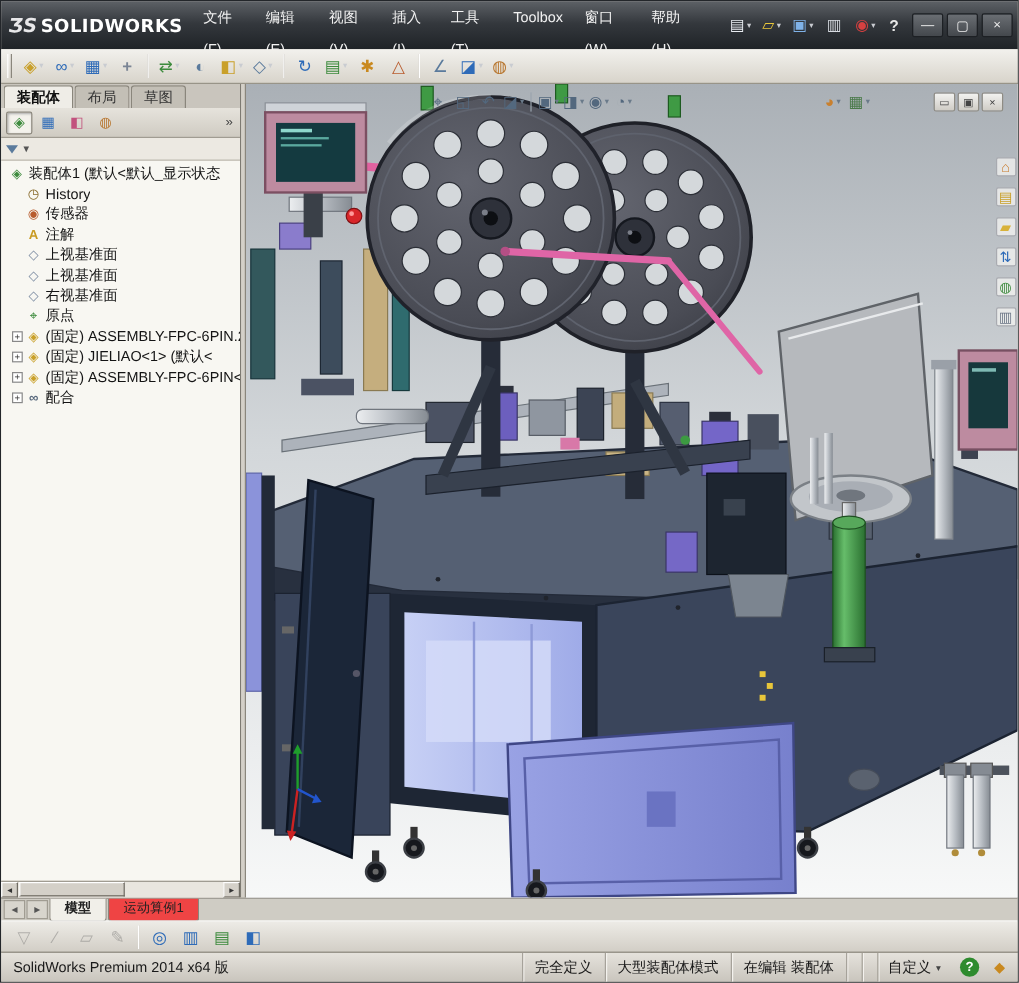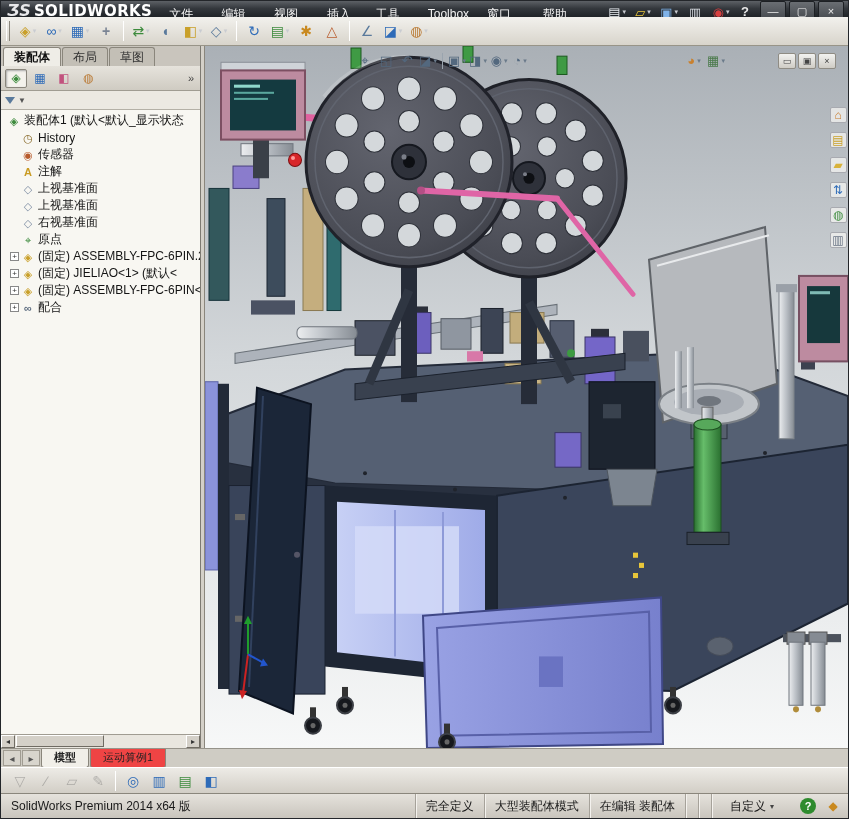--- a/index.html
+++ b/index.html
@@ -2,21 +2,21 @@
 <html><head>
 <meta charset="utf-8">
 <style>
   *{margin:0;padding:0;box-sizing:border-box;}
   html,body{width:849px;height:819px;overflow:hidden;background:#6b6b6b;
     font-family:"Liberation Sans","DejaVu Sans",sans-serif;}
   #app{width:849px;height:819px;display:flex;flex-direction:column;
     background:#d4d0c8;border:1px solid #23262a;}
 
   
-  .titlebar{height:16px;flex:none;display:flex;align-items:flex-start;color:#fff;
+  .titlebar{height:40px;flex:none;display:flex;align-items:center;color:#fff;
     background:linear-gradient(#5d6166,#34383d 46%,#1f2327);padding:0 4px;}
   .logo{display:flex;align-items:baseline;margin:0 8px 0 2px;font-family:"DejaVu Sans",sans-serif;}
   .logo-mark{font-style:italic;font-weight:bold;font-size:16px;color:#e8e8ea;}
   .logo-text{font-weight:bold;font-size:15px;letter-spacing:.4px;margin-left:3px;}
   .menus{display:flex;height:100%;}
   .menu-item{padding:0 9px;font-size:12px;line-height:27px;color:#f2f2f2;cursor:default;}
   .quick{display:flex;align-items:center;gap:2px;margin-left:18px;}
   .qi{height:22px;min-width:24px;display:flex;align-items:center;justify-content:center;
     font-size:13px;border:1px solid transparent;border-radius:2px;}
   .hasdd::after{content:"▾";font-size:7px;color:#c9ccd1;margin-left:2px;}
@@ -113,21 +113,21 @@
     background:linear-gradient(#edebe6,#d2cec6);border-top:1px solid #fff;}
   .tbtn.disabled{opacity:.4;}
   .statusbar{height:25px;flex:none;display:flex;align-items:center;font-size:12px;color:#1a1a1a;
     background:linear-gradient(#e5e2dc,#c9c5bd);border-top:1px solid #8a867c;}
   .sb-left{padding:0 10px;white-space:nowrap;}
   .sb-right{margin-left:auto;display:flex;align-items:center;height:100%;}
   .sb-segs{display:flex;height:100%;border-radius:12px;}
   .sb-seg{display:flex;align-items:center;padding:0 10px;white-space:nowrap;
     border-left:1px solid #a6a29a;box-shadow:inset 1px 0 0 #f4f2ee;}
   .sb-mini{width:13px;height:100%;border-left:1px solid #a6a29a;box-shadow:inset 1px 0 0 #f4f2ee;}
-  .sb-custom{display:flex;align-items:center;gap:4px;padding:0 18px;height:100%;
+  .sb-custom{display:flex;align-items:center;gap:4px;padding:0 8px;height:100%;
     border-left:1px solid #a6a29a;box-shadow:inset 1px 0 0 #f4f2ee;}
   .sb-custom::after{content:"▾";font-size:8px;color:#444;}
   .sb-help{width:16px;height:16px;border-radius:50%;background:#2e8b2e;color:#fff;font-size:11px;
     font-weight:bold;display:flex;align-items:center;justify-content:center;margin:0 8px;}
   .sb-tip{width:18px;display:flex;align-items:center;justify-content:center;font-size:12px;
     color:#c9891f;margin-right:6px;}
 </style>
 </head>
 <body>
 

